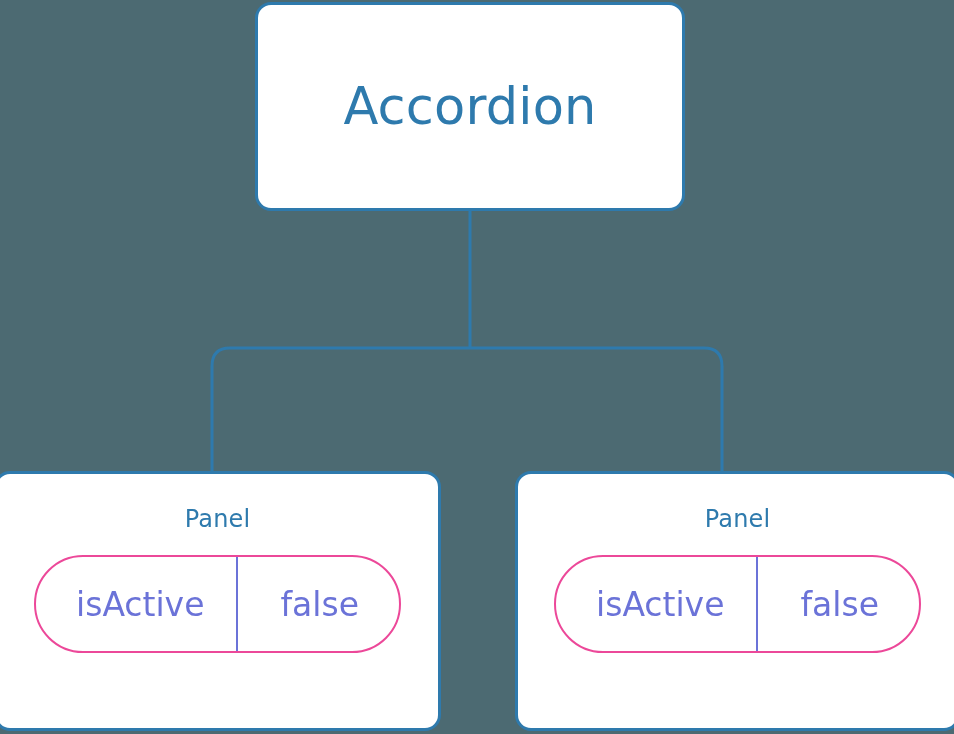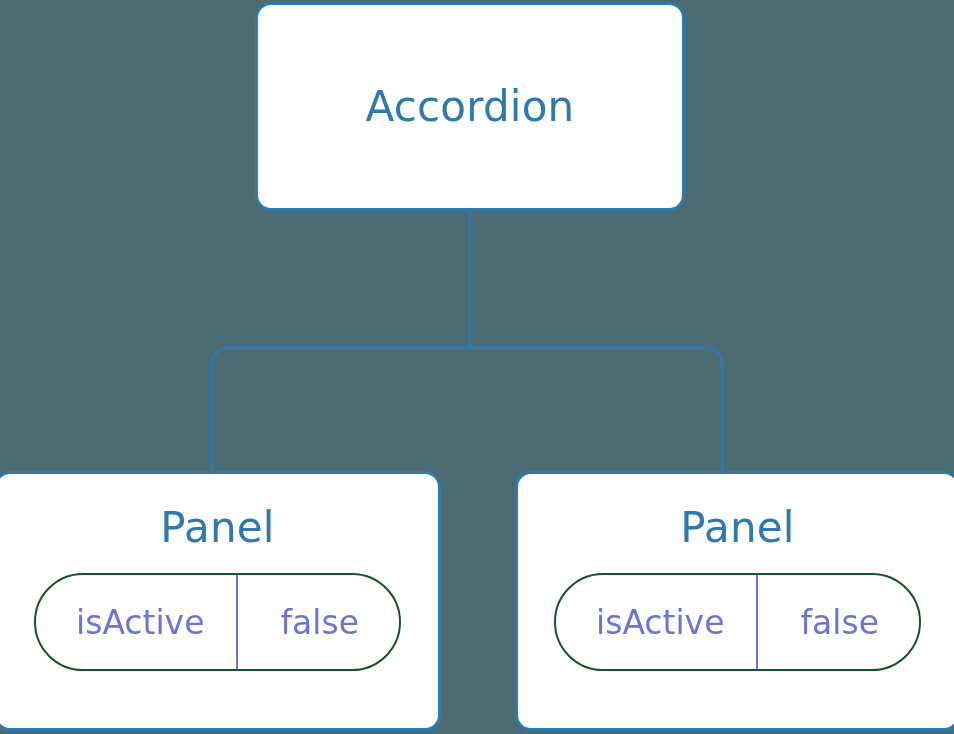--- a/index.html
+++ b/index.html
@@ -62,32 +62,32 @@
   }
 
   .node-title {
     color: #2e7aad;
     font-size: 38px;
     line-height: 1;
     letter-spacing: 0.2px;
     white-space: nowrap;
   }
   .node-root .node-title {
-    font-size: 42px;
+    font-size: 51px;
   }
   .node-leaf .node-title {
-    font-size: 42px;
+    font-size: 24px;
   }
 
   
   .prop-pill {
     margin-top: 24px;
     display: flex;
     align-items: stretch;
-    border: 2px solid #14532d;
+    border: 2px solid #ec4899;
     border-radius: 999px;
     height: 94px;
     background: transparent;
     overflow: hidden;
   }
   .prop-key,
   .prop-val {
     display: flex;
     align-items: center;
     justify-content: center;

